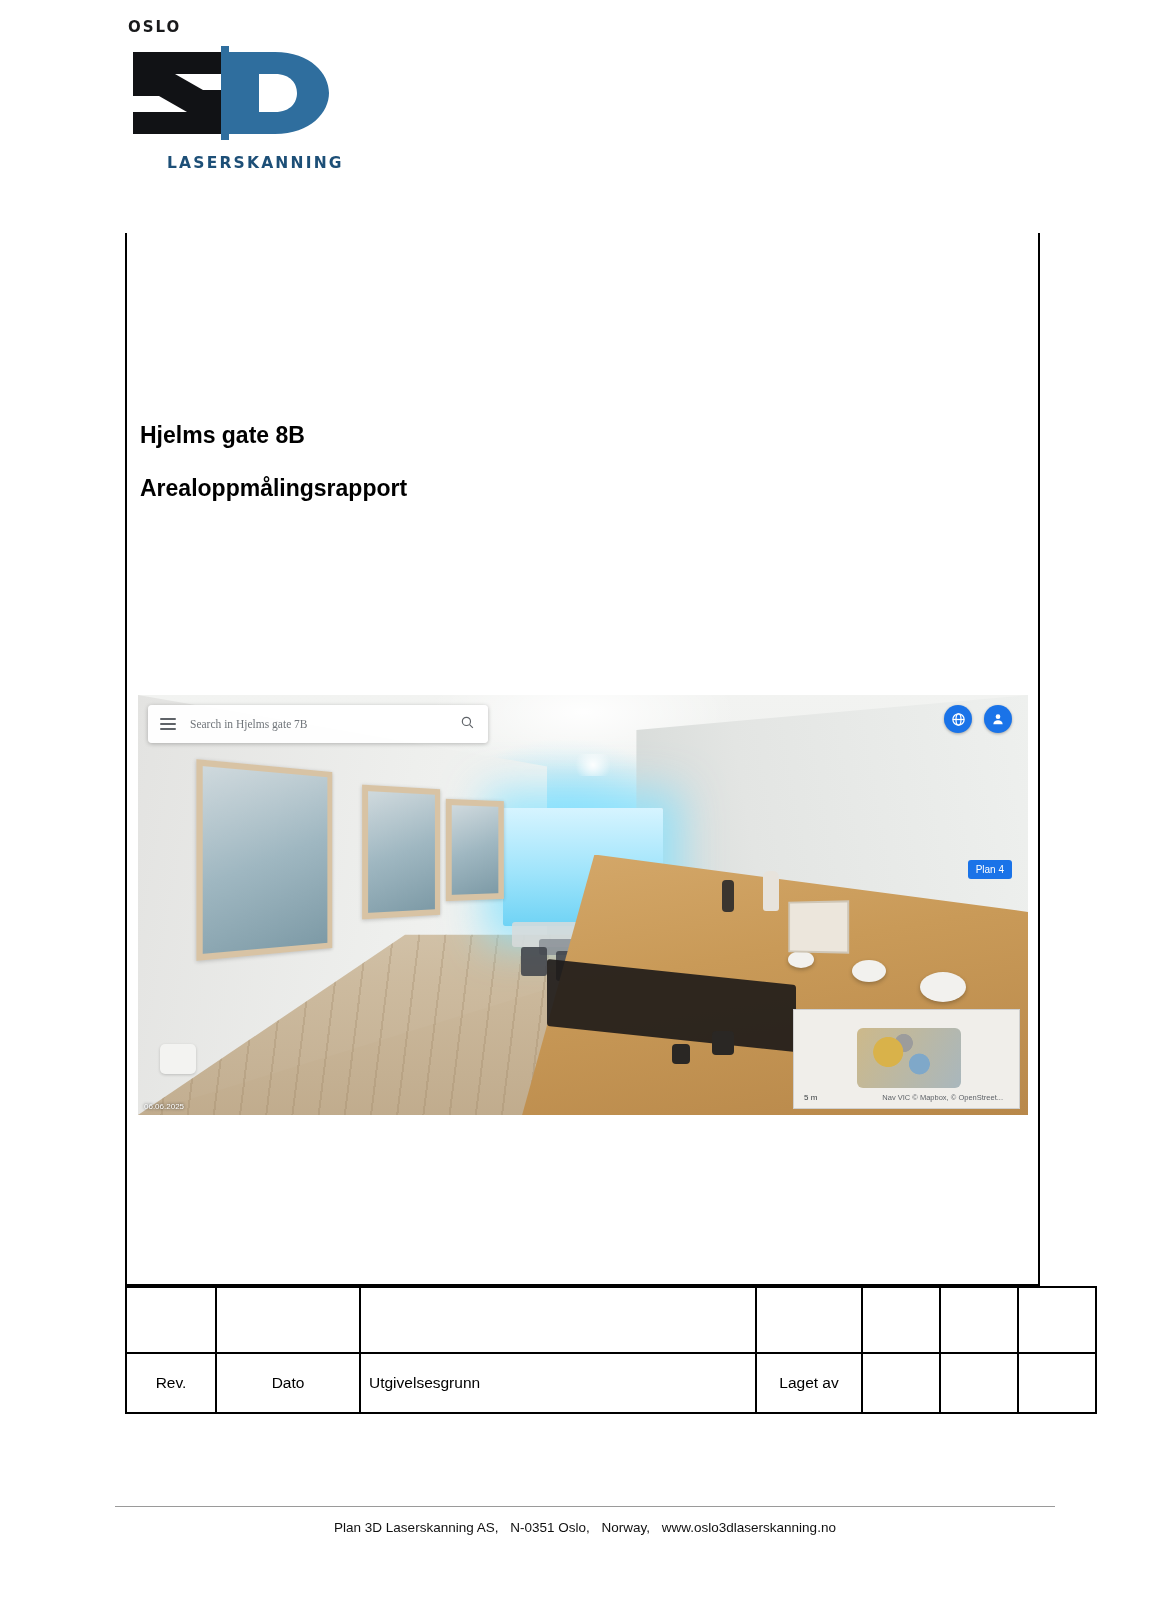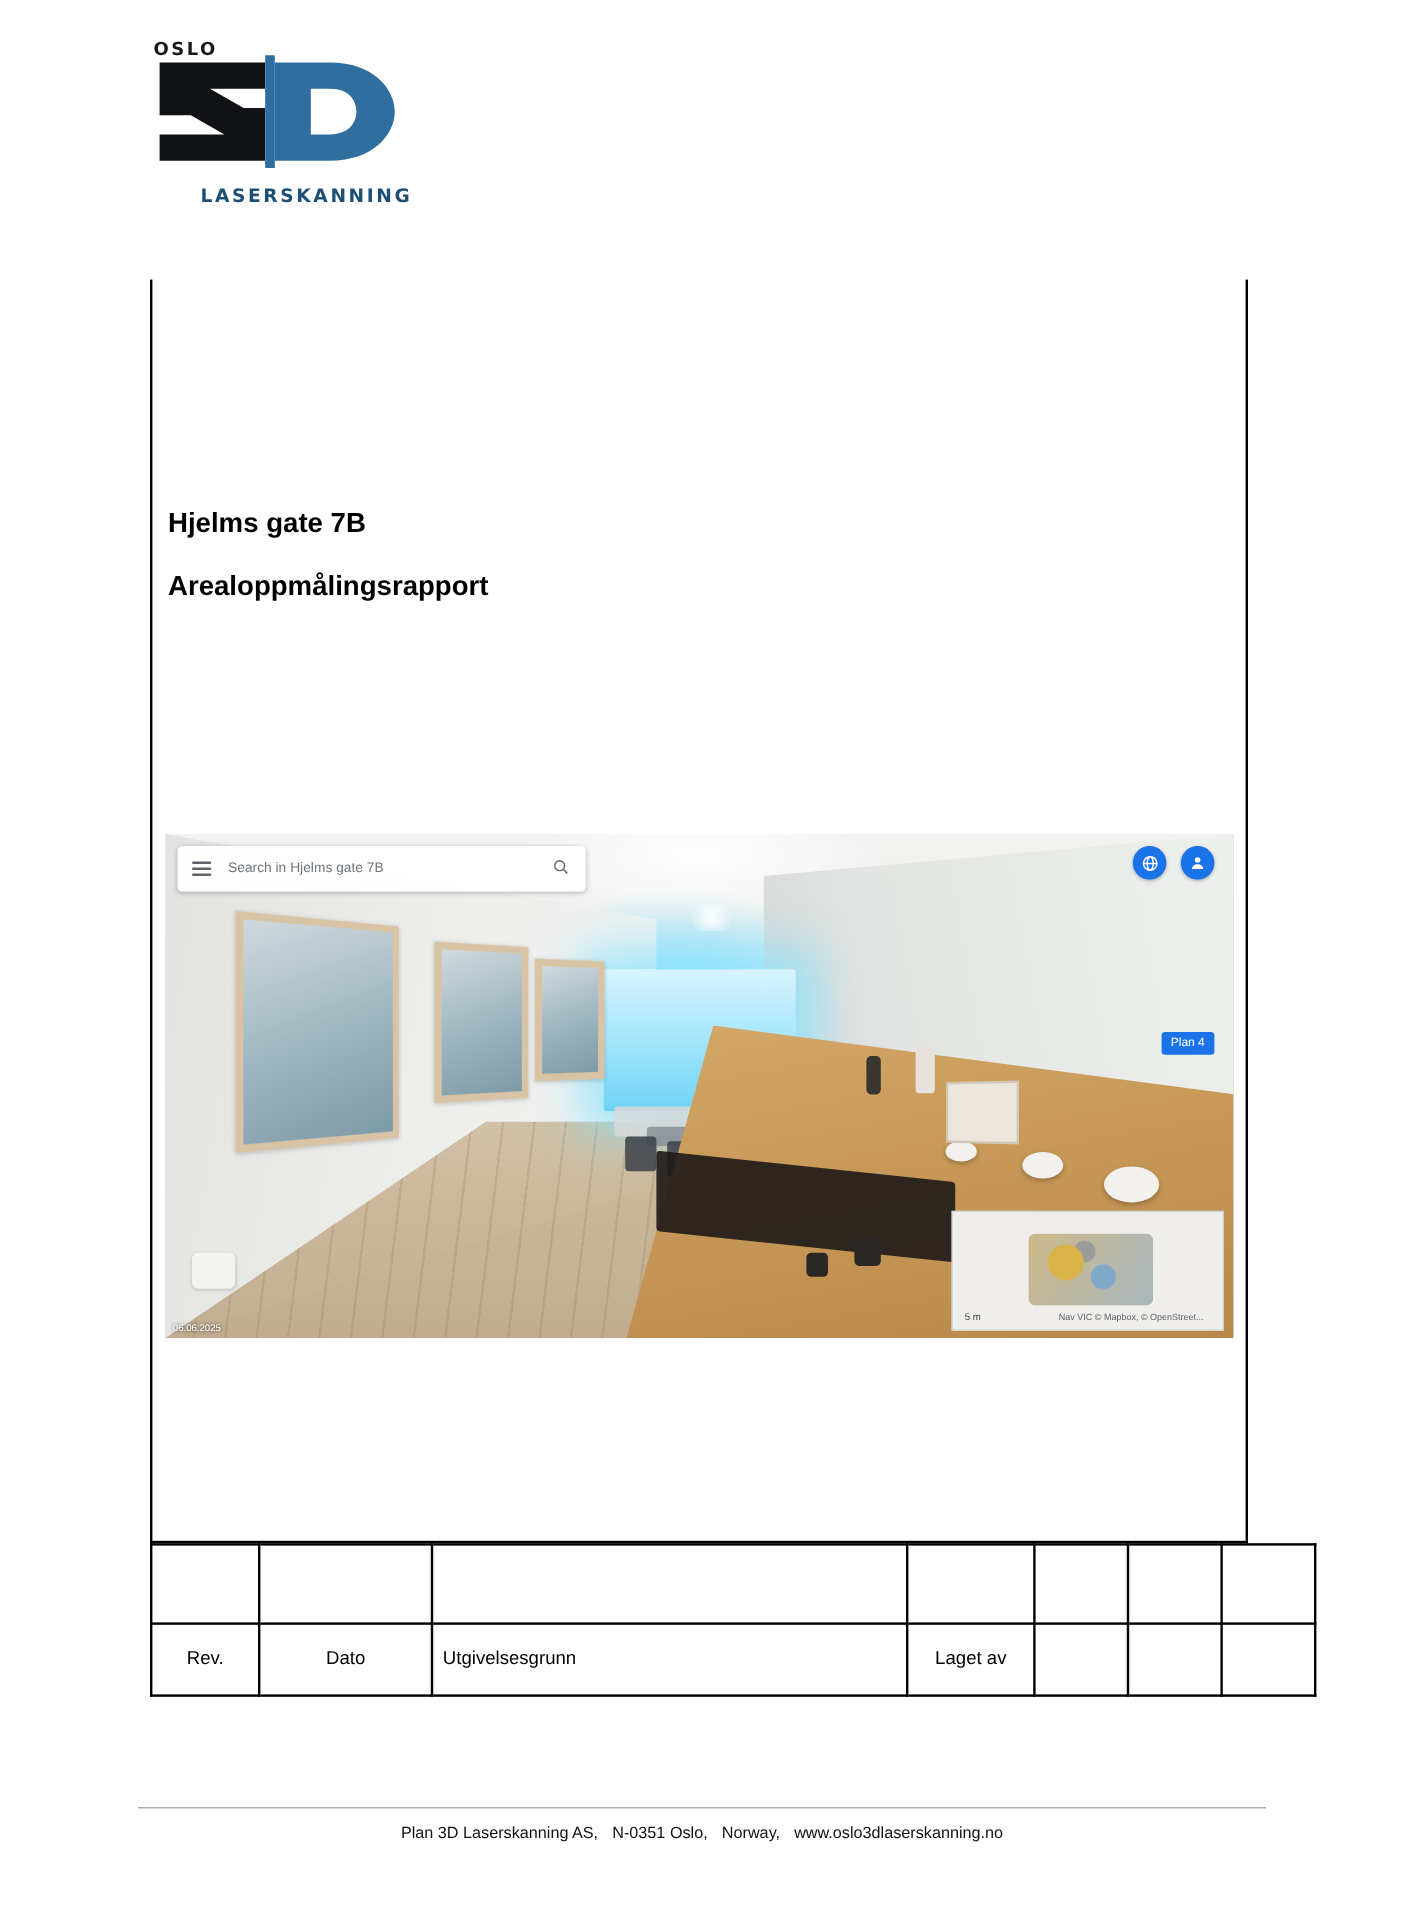--- a/index.html
+++ b/index.html
@@ -35,21 +35,20 @@
   }
   .logo-oslo {
     position: absolute;
     left: 3px;
     top: 0px;
     font-size: 15px;
     font-weight: bold;
     letter-spacing: 2px;
     color: #18191b;
     font-family: "DejaVu Sans", sans-serif;
-    margin-top: 14px;
   }
   .logo-3d {
     position: absolute;
     left: 0px;
     top: 16px;
     width: 210px;
     height: 118px;
   }
   .logo-laser {
     position: absolute;
@@ -300,20 +299,21 @@
     display: flex;
     flex-direction: column;
     gap: 3px;
   }
   .hamburger i { display: block; height: 2px; background: #5f6368; border-radius: 1px; }
   .search-text {
     flex: 1;
     margin-left: 14px;
     font-size: 11.5px;
     color: #70757a;
+    font-family: Liberation Serif, serif;
   }
   .search-icon { margin-right: 14px; }
   .badge-round {
     position: absolute;
     width: 28px; height: 28px;
     border-radius: 50%;
     background: #1a73e8;
     color: #fff;
     display: flex;
     align-items: center;
@@ -438,21 +438,21 @@
         <path d="M104,18 L150,18 C186,18 204,40 204,59 C204,78 186,100 150,100 L104,100 Z M134,40 L134,78 L150,78 C166,78 172,68 172,59 C172,50 166,40 150,40 Z" fill="#2f6e9e"></path>
         <path d="M96,12 L104,12 L104,106 L96,106 Z" fill="#2f6e9e"></path>
       </svg>
       <div class="logo-laser">LASERSKANNING</div>
     </div>
 
 
     <div class="doc-body">
 
       <div class="titles">
-        <h1>Hjelms gate 7B</h1>
+        <h1>Hjelms gate 8B</h1>
         <h1>Arealoppmålingsrapport</h1>
       </div>
 
       <div class="viewer">
         <div class="room">
           <div class="wall-left"></div>
           <div class="wall-right"></div>
           <div class="floor"></div>
           <div class="floor-lines"></div>
           <div class="far-window"></div>

